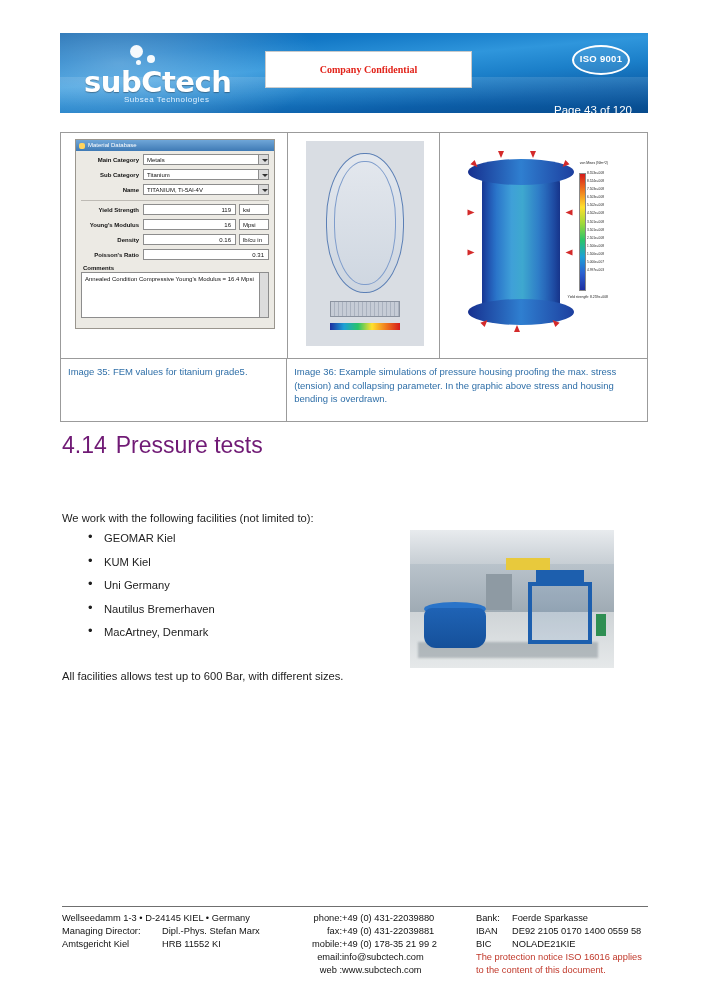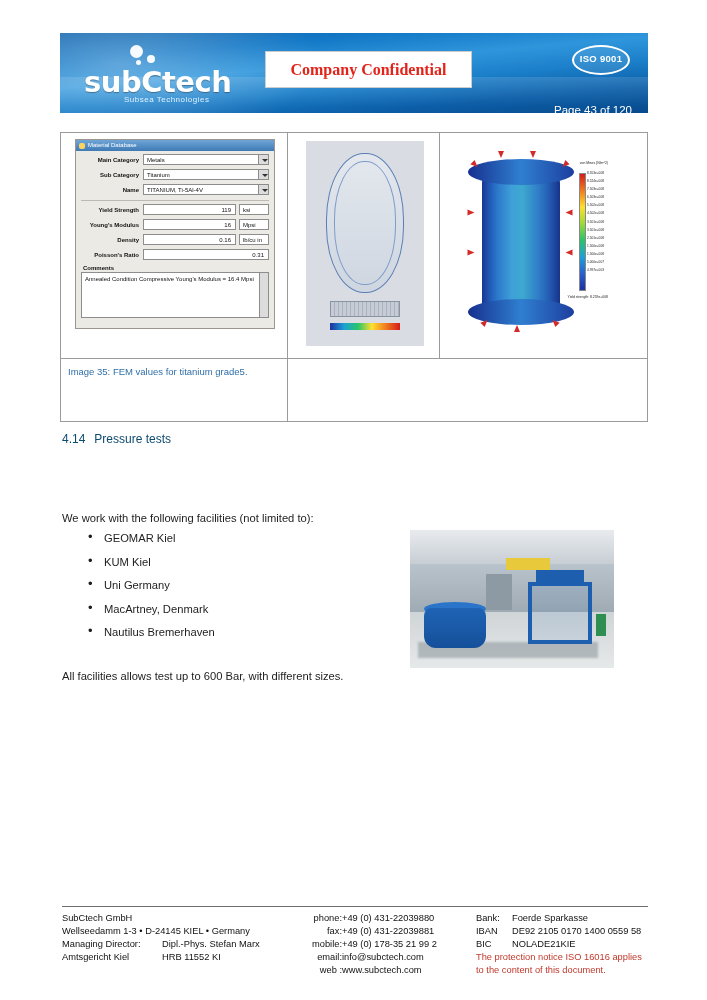--- a/index.html
+++ b/index.html
@@ -71,21 +71,21 @@
     left: 205px; top: 18px;
     width: 207px; height: 37px;
     background: #ffffff;
     border: 1px solid #c9c9c9;
     display: flex;
     align-items: center;
     justify-content: center;
   }
   .confidential-text {
     color: #e2231a;
-    font-size: 16px;
+    font-size: 10px;
     font-weight: bold;
     font-family: "Liberation Serif", serif;
   }
   .iso-seal {
     position: absolute;
     right: 18px; top: 12px;
     width: 58px; height: 30px;
   }
   .iso-seal .ring {
     position: absolute; left: 0; top: 0;
@@ -343,22 +343,22 @@
     position: absolute;
     right: 0px; top: 156px;
     font-size: 3.4px;
     color: #222;
   }
 
   
   .section-title {
     position: absolute;
     left: 62px; top: 432px;
-    font-size: 12px;
-    color: #0c4a6e;
+    font-size: 23px;
+    color: #701a75;
     font-family: "Liberation Sans", sans-serif;
   }
   .section-title .num { margin-right: 9px; }
 
   .para {
     position: absolute;
     left: 62px;
     width: 588px;
     font-size: 11.2px;
     line-height: 16px;
@@ -624,35 +624,36 @@
             <div>5.000e+007</div>
             <div>4.997e+003</div>
           </div>
           <div class="legend-foot">Yield strength: 8.259e+008</div>
         </div>
       </div>
     </div>
 
     <div class="fig-caps">
       <div class="cap-cell cap-a">Image 35: FEM values for titanium grade5.</div>
+      <div class="cap-cell cap-b last">Image 36: Example simulations of pressure housing proofing the max. stress (tension) and collapsing parameter. In the graphic above stress and housing bending is overdrawn.</div>
     </div>
   </div>
 
   <div class="section-title">
     <span class="num">4.14</span><span>Pressure tests</span>
   </div>
 
   <div class="para p2">We work with the following facilities (not limited to):</div>
 
   <ul class="bullets">
     <li>GEOMAR Kiel</li>
     <li>KUM Kiel</li>
     <li>Uni Germany</li>
+    <li>Nautilus Bremerhaven</li>
     <li>MacArtney, Denmark</li>
-    <li>Nautilus Bremerhaven</li>
   </ul>
 
   <div class="para p3">All facilities allows test up to 600 Bar, with different sizes.</div>
 
   <div class="photo">
     <div class="ph-ceiling"></div>
     <div class="ph-wall"></div>
     <div class="ph-floor"></div>
     <div class="ph-shadow"></div>
     <div class="ph-yellow"></div>
@@ -661,21 +662,20 @@
     <div class="ph-tank"></div>
     <div class="ph-rig2"></div>
     <div class="ph-rig"></div>
     <div class="ph-green"></div>
   </div>
 
   <div class="footer-rule"></div>
   <div class="footer">
 
     <div class="f-col c1">
-      <div>SubCtech GmbH</div>
       <div>Wellseedamm 1-3 • D-24145 KIEL • Germany</div>
       <div class="f-row">
         <span class="k">Managing Director:</span>
         <span>Dipl.-Phys. Stefan Marx</span>
       </div>
       <div class="f-row">
         <span class="k">Amtsgericht Kiel</span>
         <span>HRB 11552 KI</span>
       </div>
     </div>

